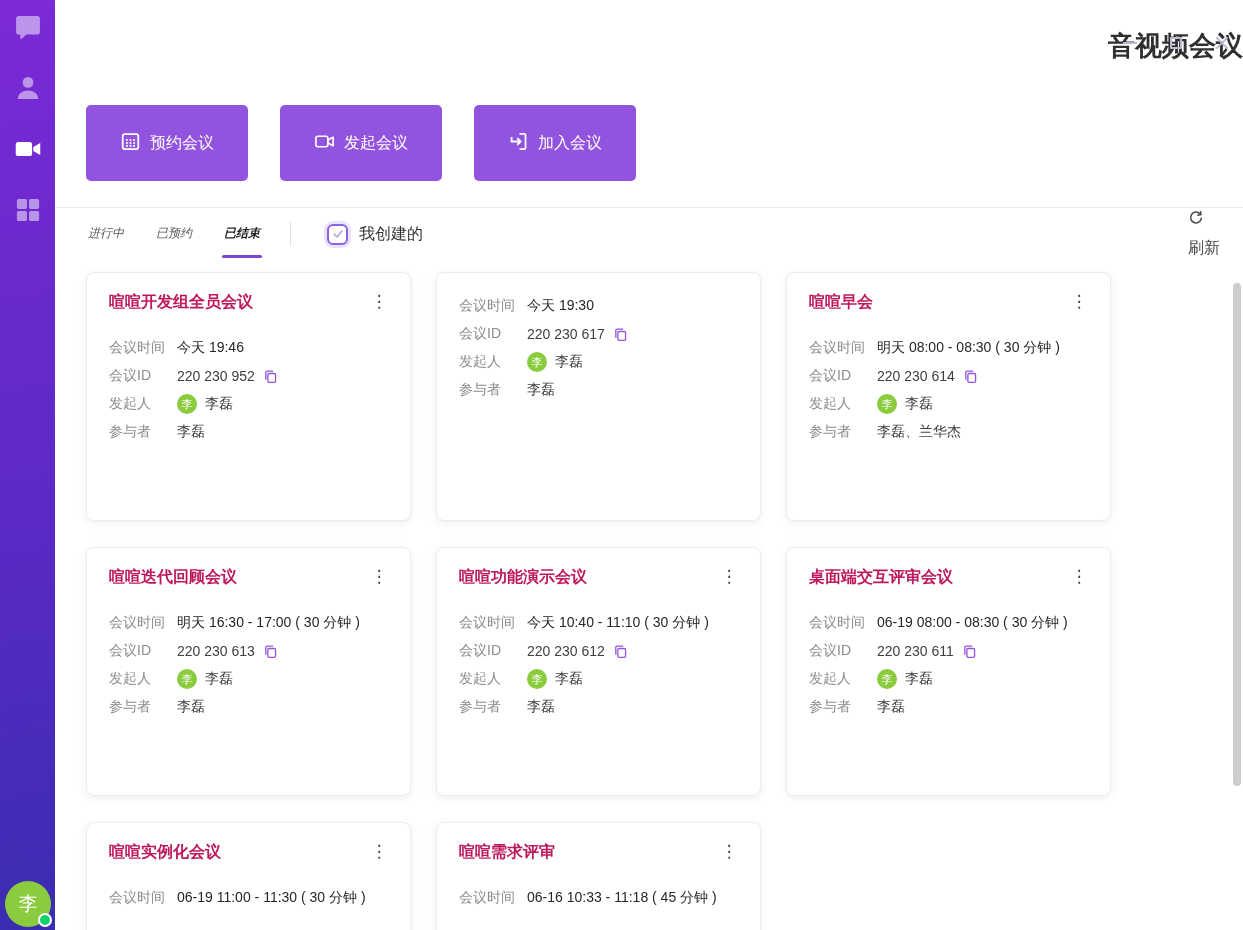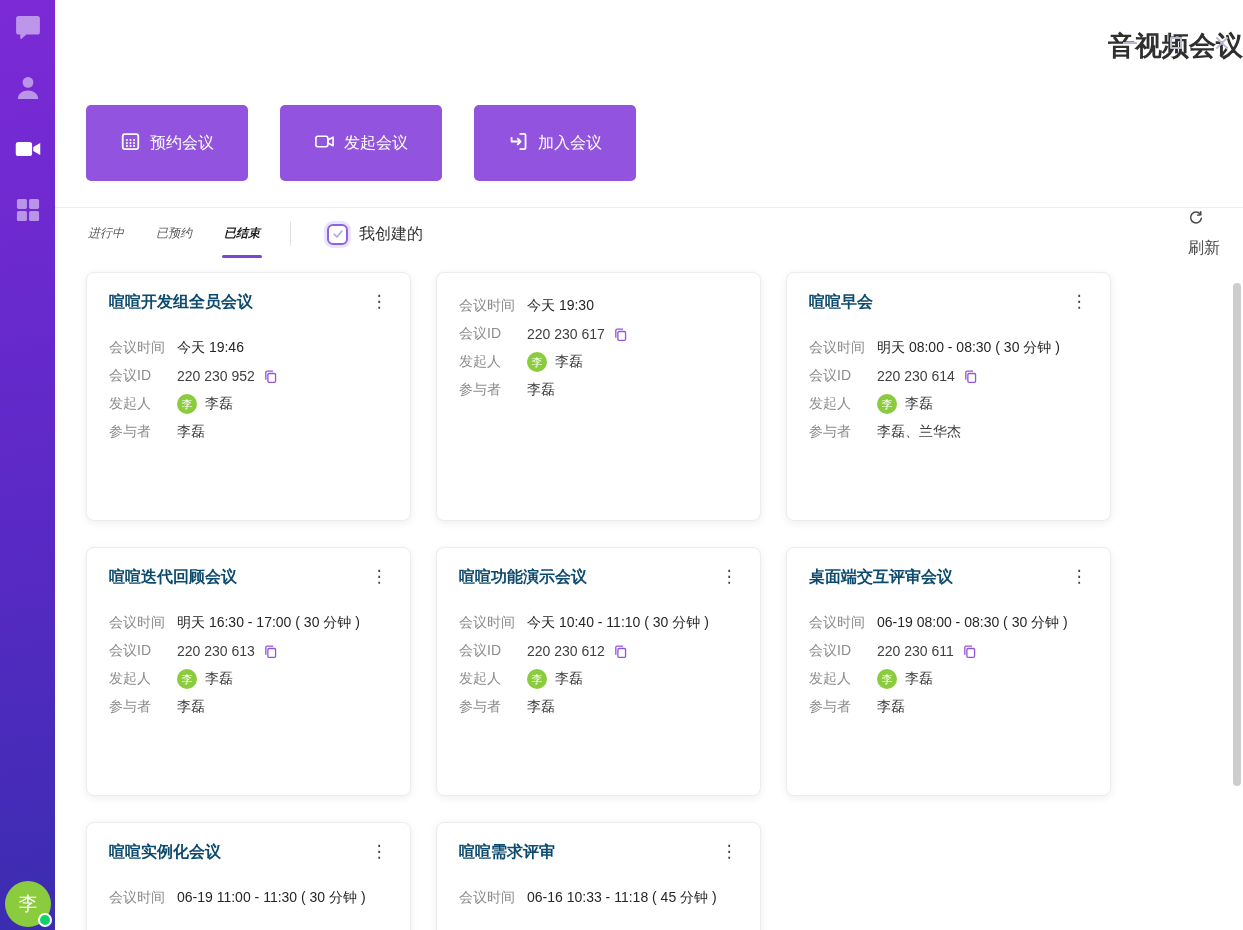--- a/index.html
+++ b/index.html
@@ -61,21 +61,21 @@
     cursor:pointer; color:#4a4a4a; font-size:16px;flex-direction:column; }
   .refresh svg { width:16px; height:16px; }
 
   
   .cards { margin:12px 0 0 31px; width:1025px; display:grid;
     grid-template-columns:repeat(3,1fr); column-gap:25px; row-gap:26px; }
   .card { background:#fff; border:1px solid #ececec; border-radius:8px;
     box-shadow:0 2px 8px rgba(0,0,0,.07); height:249px; padding:19px 22px 0; }
   .card-head { display:flex; justify-content:space-between; align-items:flex-start;
     margin-bottom:21px; }
-  .card-title { font-size:16px; font-weight:700; color:#0c4a6e; }
+  .card-title { font-size:16px; font-weight:700; color:#be185d; }
   .kebab { width:18px; text-align:center; color:#444; font-size:17px; cursor:pointer;
     line-height:20px; }
   .kebab::before { content:"\22EE"; }
   .meta { display:flex; align-items:center; height:28px; font-size:14px; }
   .meta-label { width:68px; flex:none; color:#8c8c8c; }
   .meta-value { color:#404040; }
   .meta-value.bold { font-weight:400; color:#262626; }
   .copy { margin-left:8px; display:flex; cursor:pointer; }
   .copy svg { width:15px; height:15px; }
   .avatar-sm { width:20px; height:20px; border-radius:50%; background:#8bcb3e;

